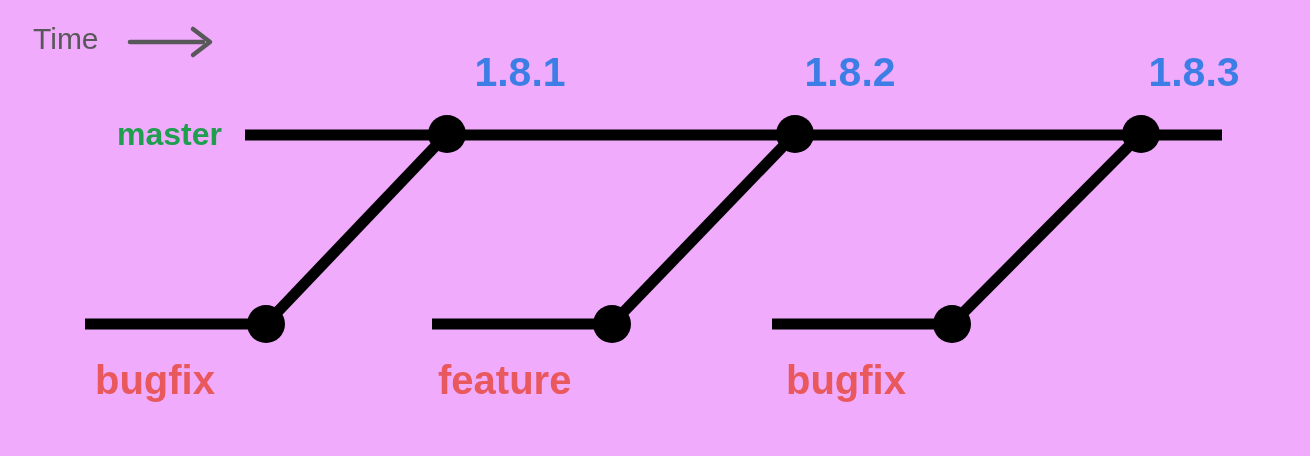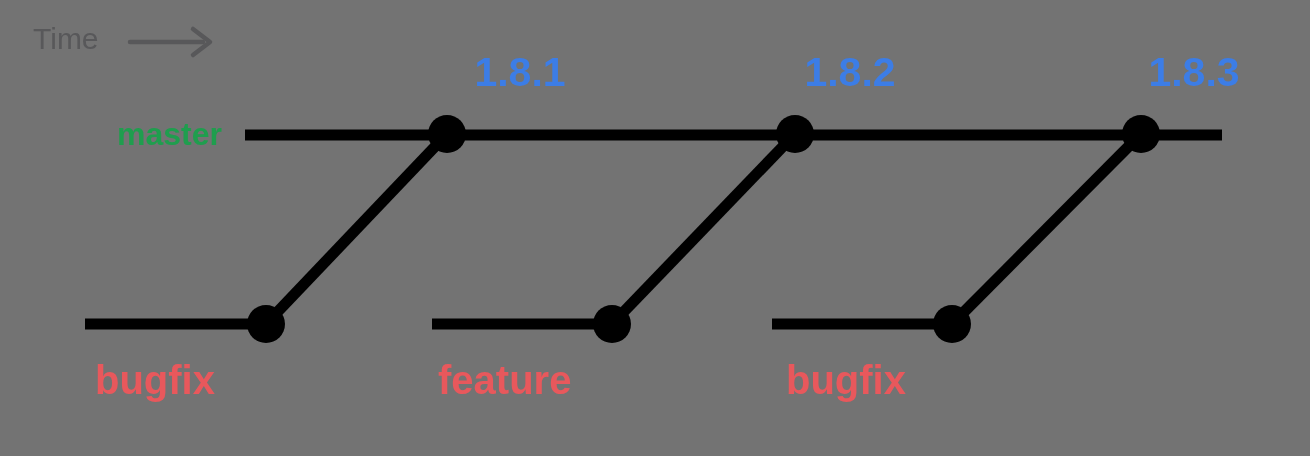--- a/index.html
+++ b/index.html
@@ -4,21 +4,21 @@
 <style>
   html, body {
     margin: 0;
     padding: 0;
     background: #ffffff;
   }
   .canvas {
     position: relative;
     width: 1310px;
     height: 456px;
-    background: #737373;
+    background: #f0abfc;
     overflow: hidden;
     font-family: "Liberation Sans", sans-serif;
   }
   svg { display: block; }
   .time-label {
     font-family: "Liberation Sans", sans-serif;
     font-size: 30px;
     font-weight: 400;
   }
   .branch-label-master {

